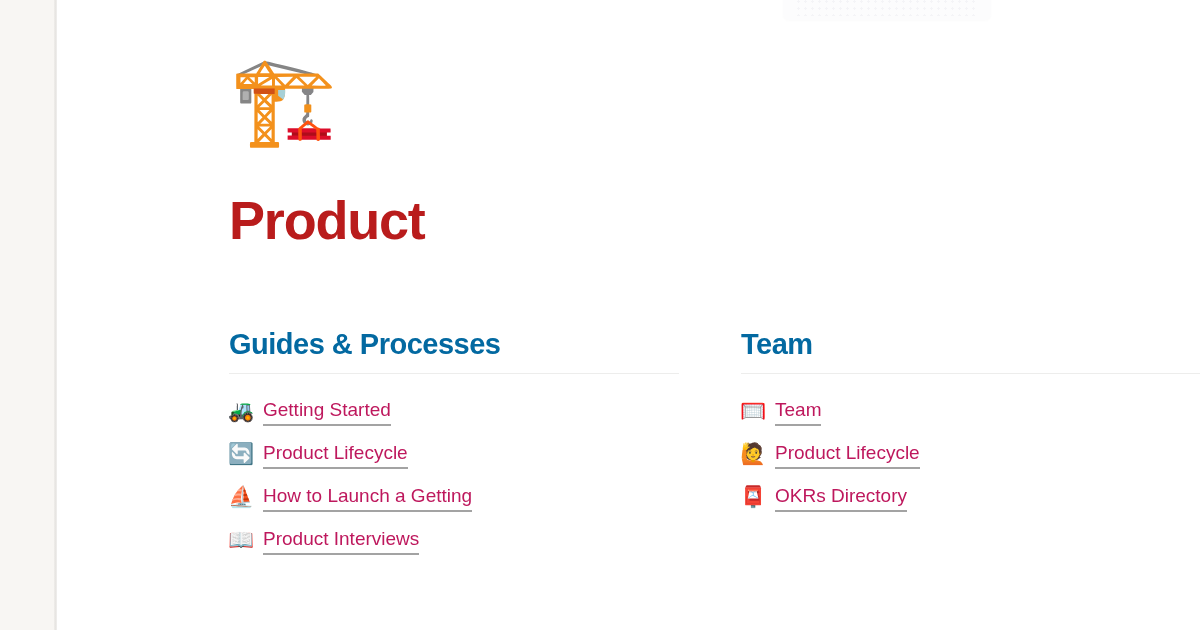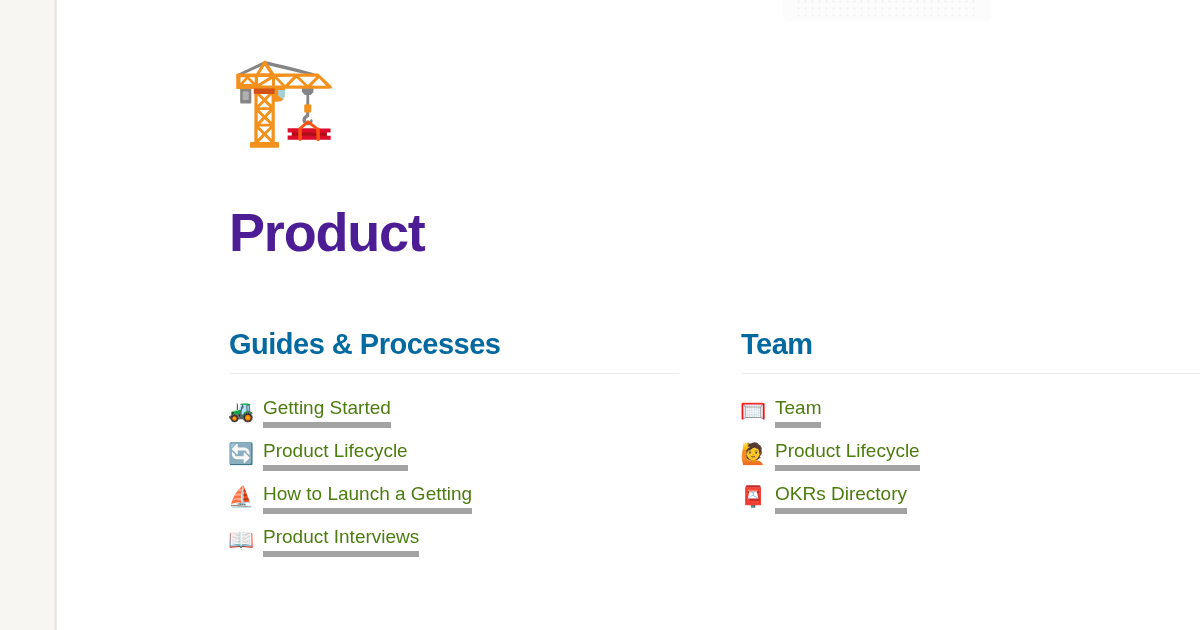--- a/index.html
+++ b/index.html
@@ -92,26 +92,26 @@
     align-items: center;
     justify-content: flex-start;
     font-family: "DejaVu Sans", "Liberation Sans", sans-serif;
     user-select: none;
   }
 
   
   .page-title {
     position: absolute;
     left: 172px;
-    top: 200px;
+    top: 188px;
     font-size: 54px;
     line-height: 64px;
     font-weight: bold;
     letter-spacing: -1.2px;
-    color: #4c1d95;
+    color: #b91c1c;
     margin: 0;
     white-space: nowrap;
   }
 
   
   .columns {
     position: absolute;
     left: 172px;
     top: 326px;
     width: 1018px;
@@ -159,23 +159,23 @@
     width: 24px;
     display: inline-flex;
     align-items: center;
     justify-content: center;
     font-family: "DejaVu Sans", "Liberation Sans", sans-serif;
     user-select: none;
   }
   .link-text {
     font-size: 19px;
     line-height: 26px;
-    color: #4d7c0f;
+    color: #be185d;
     text-decoration: none;
-    border-bottom: 6px solid #a3a3a3;
+    border-bottom: 2px solid #a3a3a3;
     padding-bottom: 1px;
     white-space: nowrap;
   }
 </style>
 </head>
 <body>
 
 <div class="app">
 
   <div class="sidebar">

